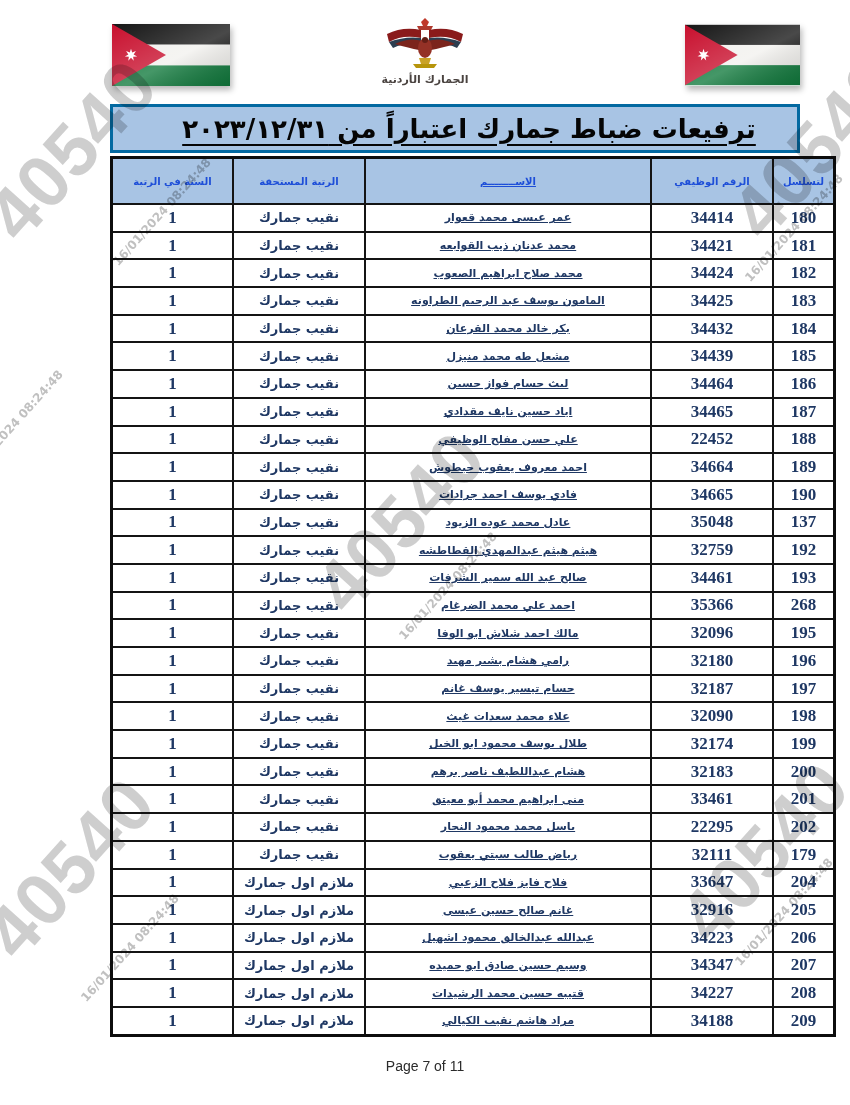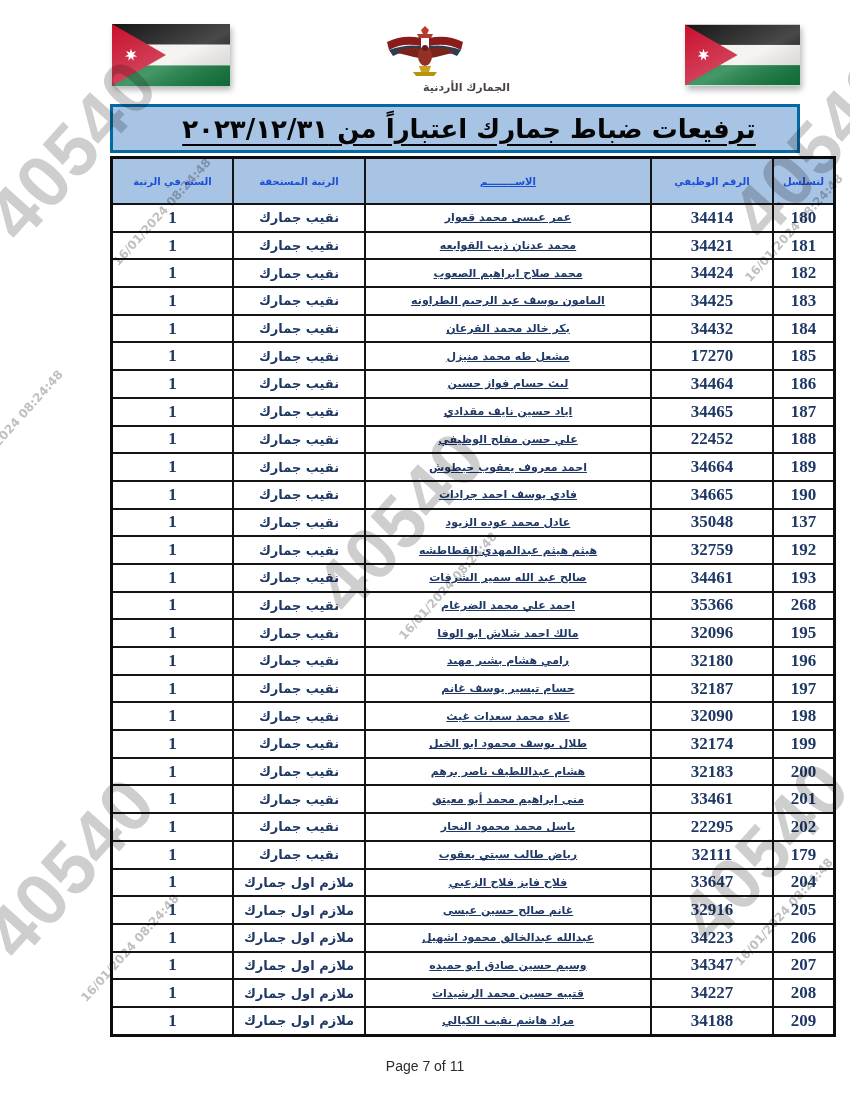--- a/index.html
+++ b/index.html
@@ -5,21 +5,21 @@
   html,body{margin:0;padding:0;background:#e8e8e8;}
   .page{
     position:relative;width:850px;height:1105px;margin:0 auto;
     background:#ffffff;overflow:hidden;
     font-family:"DejaVu Sans","Liberation Sans",sans-serif;
   }
   
   .flag{position:absolute;top:24px;width:118px;height:62px;box-shadow:2px 4px 6px rgba(0,0,0,.28);}
   .flag.left{left:112px;}
   .flag.right{left:685px;width:115px;}
-  .emblem{position:absolute;left:50%;top:26px;transform:translateX(-50%);width:170px;text-align:right;}
+  .emblem{position:absolute;left:50%;top:18px;transform:translateX(-50%);width:170px;text-align:center;}
   .emblem svg{display:block;margin:0 auto;}
   .emblem-caption{
     margin-top:1px;font-size:11px;font-weight:bold;color:#4a4340;
     filter:blur(.45px);letter-spacing:-1px;direction:rtl;
   }
   
   .title-bar{
     position:absolute;left:110px;top:104px;width:690px;height:49px;
     background:#a8c4e4;border:3px solid #0369a1;box-sizing:border-box;
     display:flex;align-items:center;justify-content:center;direction:rtl;padding-left:28px;
@@ -184,21 +184,21 @@
         </tr>
         <tr>
           <td class="col-serial">184</td>
           <td class="col-emp_no">34432</td>
           <td class="col-name">بكر خالد محمد القرعان</td>
           <td class="col-rank">نقيب جمارك</td>
           <td class="col-year">1</td>
         </tr>
         <tr>
           <td class="col-serial">185</td>
-          <td class="col-emp_no">17270</td>
+          <td class="col-emp_no">34439</td>
           <td class="col-name">مشعل طه محمد منيزل</td>
           <td class="col-rank">نقيب جمارك</td>
           <td class="col-year">1</td>
         </tr>
         <tr>
           <td class="col-serial">186</td>
           <td class="col-emp_no">34464</td>
           <td class="col-name">ليث حسام فواز حسين</td>
           <td class="col-rank">نقيب جمارك</td>
           <td class="col-year">1</td>

